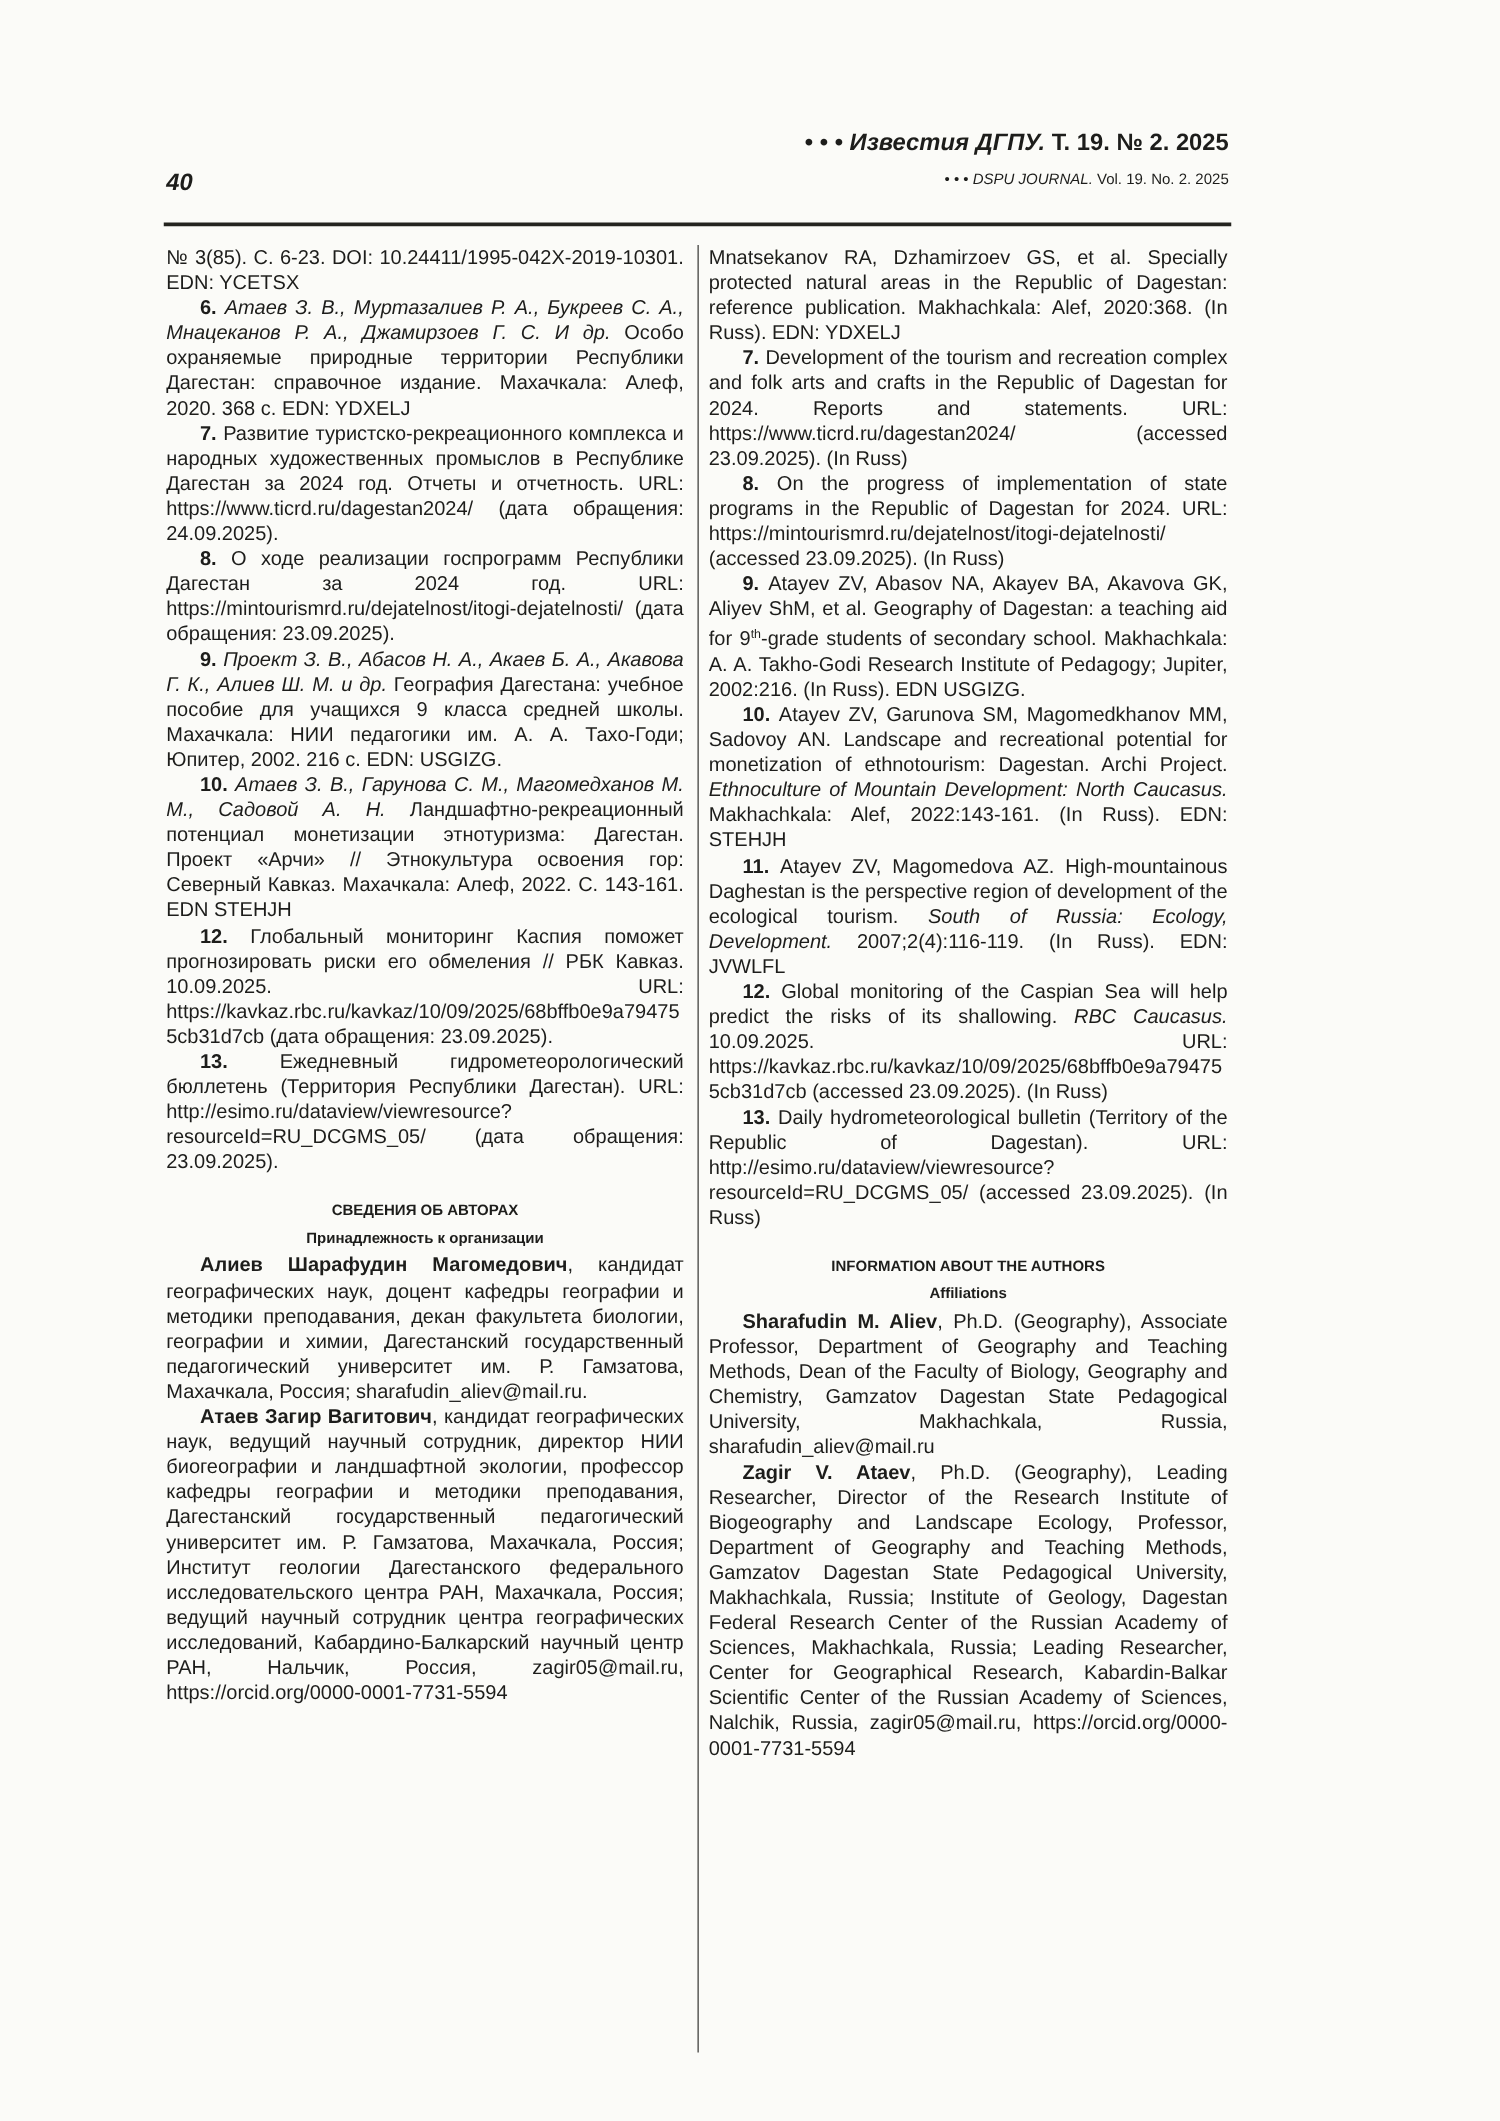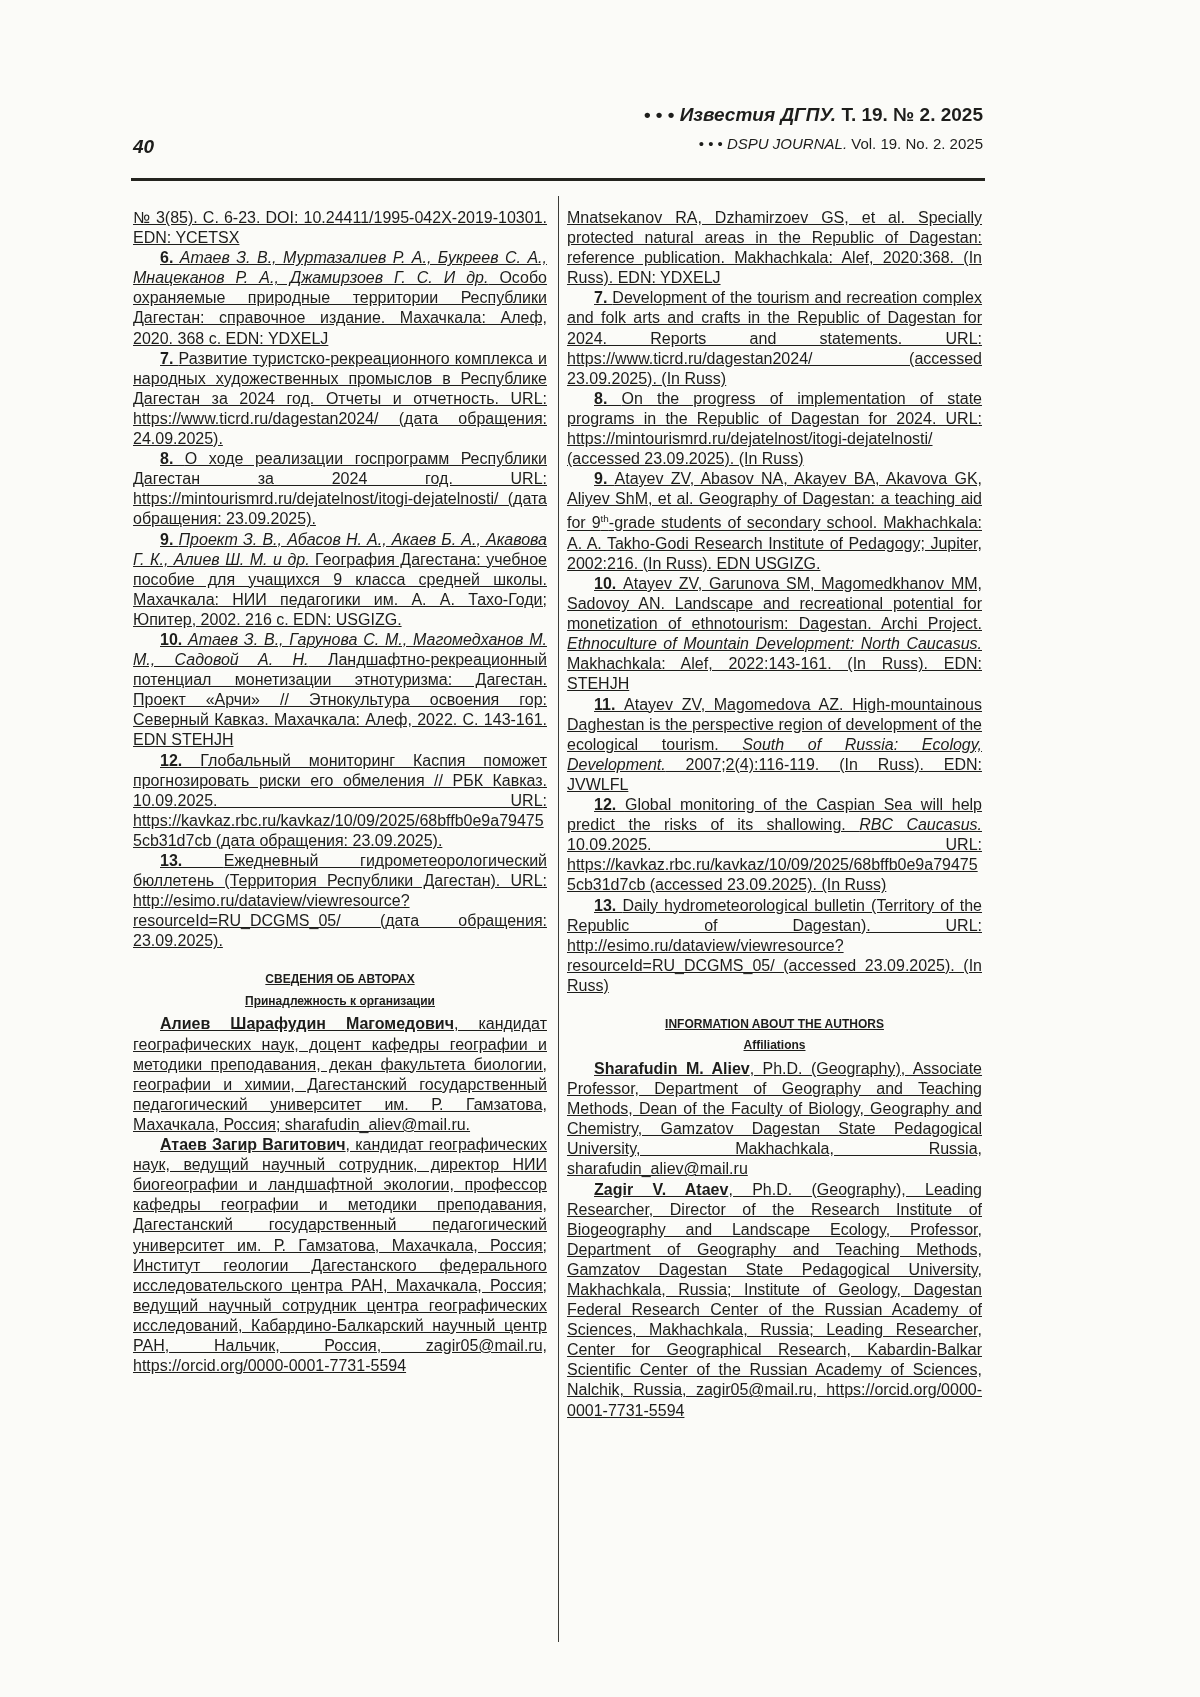--- a/index.html
+++ b/index.html
@@ -11,34 +11,34 @@
     position:relative;
     overflow:hidden;
   }
   .header {
     position:absolute; left:133px; top:100px; width:850px;
     display:flex; justify-content:space-between; align-items:flex-end;
   }
   .page-num { font-size:19px; font-weight:bold; font-style:italic; padding-top:3px; }
   .journal-lines { text-align:right; }
   .jl1 { font-size:19px; line-height:29px; }
-  .jl2 { font-size:15px; line-height:29px; }
+  .jl2 { font-size:12px; line-height:29px; }
   .run-b  { font-weight:bold; }
   .run-i  { font-style:italic; }
   .run-bi { font-weight:bold; font-style:italic; }
   .run-sup{ vertical-align:super; font-size:0.62em; }
   .rule {
     position:absolute; left:131px; top:178px; width:854px; height:2.5px;
     background:#24241f;
   }
   .divider {
     position:absolute; left:558px; top:196px; width:1.4px; height:1446px;
     background:#3c3c38;
   }
-  .col { position:absolute; top:208px;text-decoration:underline; }
+  .col { position:absolute; top:197px; }
   .col-left  { left:133px; width:414px; }
   .col-right { left:567px; width:415px; }
   p.ref {
     font-size:16px; line-height:20.1px;
     text-align:justify; text-indent:27px;
     overflow-wrap:break-word; word-break:break-word;
   }
   p.ref.no-indent { text-indent:0; }
   .authors-head {
     margin:18px 0 2px 0;

